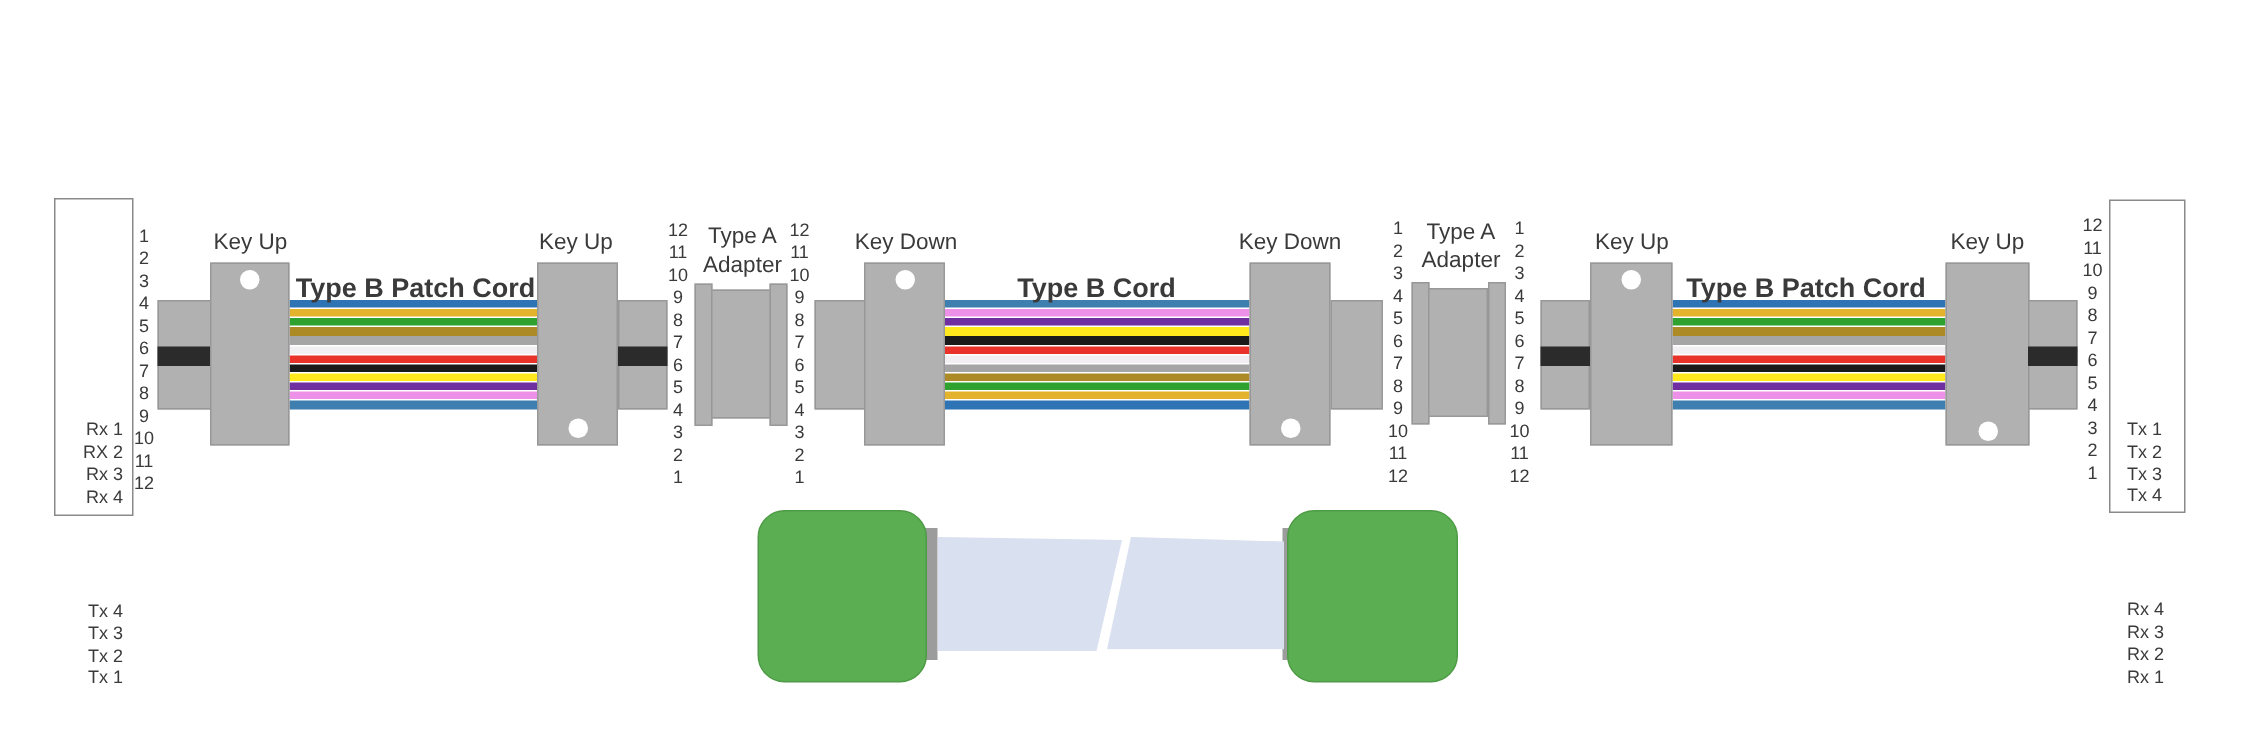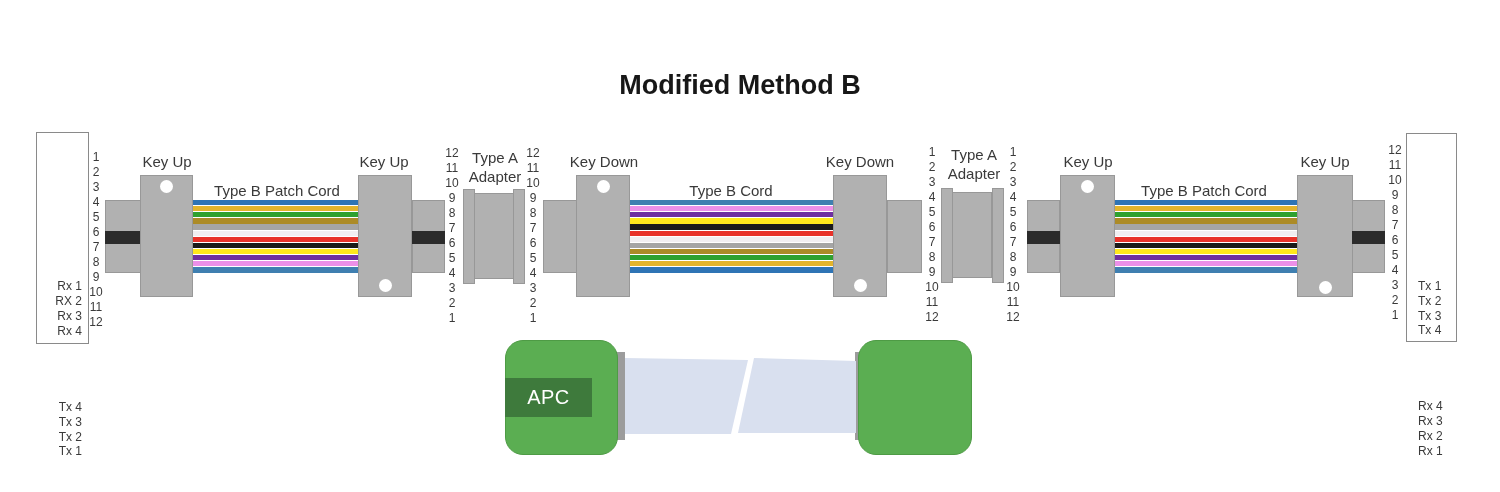--- a/index.html
+++ b/index.html
@@ -22,35 +22,34 @@
   .keystripe{position:absolute;left:-1px;right:-1px;height:13px;background:var(--key_stripe);}
   .clabel{position:absolute;transform:translateX(-50%);font-size:15px;white-space:nowrap;}
   
   .aflange{position:absolute;background:var(--connector_gray);border:1px solid #989898;box-sizing:border-box;}
   .abody{position:absolute;background:var(--connector_gray);border:1px solid #989898;box-sizing:border-box;}
   .alabel{position:absolute;transform:translateX(-50%);font-size:15px;line-height:19px;
           text-align:center;white-space:nowrap;}
   
   .ribbon{position:absolute;height:73px;}
   .stripe{position:absolute;left:0;right:0;height:5.2px;}
-  .rlabel{position:absolute;transform:translateX(-50%);font-size:15px;white-space:nowrap;}
+  .rlabel{position:absolute;transform:translateX(-50%);font-size:18px;white-space:nowrap;font-weight:bold;}
   
   .apc-sq{position:absolute;background:var(--apc_green);border:1px solid #4e9b45;border-radius:18px;box-sizing:border-box;}
   .apc-band{position:absolute;background:var(--apc_dark_green);}
   .apc-text{position:absolute;left:0;right:0;top:50%;transform:translateY(-52%);
             text-align:center;color:#fff;font-size:20px;letter-spacing:0.5px;}
   .gbar{position:absolute;background:#9c9c9c;}
   .sleeve{position:absolute;background:var(--cable_sleeve);}
 </style>
 </head>
 <body>
 
 <div class="stage" style="--connector_gray: #B1B1B1; --key_stripe: #2B2B2B; --apc_green: #5BAE52; --apc_dark_green: #3E7A3C; --cable_sleeve: #D9E0EF;">
 
-  <div class="title">Modified Method B</div>
 
   <div class="tbox" style="left:36px;top:132px;width:51px;height:210px;">
     <span class="tlabel ra" style="top:146px;right:6px;left:0;">Rx 1</span>
     <span class="tlabel ra" style="top:161px;right:6px;left:0;">RX 2</span>
     <span class="tlabel ra" style="top:176px;right:6px;left:0;">Rx 3</span>
     <span class="tlabel ra" style="top:191px;right:6px;left:0;">Rx 4</span>
     <span class="tlabel ra" style="top:267px;right:6px;left:0;">Tx 4</span>
     <span class="tlabel ra" style="top:282px;right:6px;left:0;">Tx 3</span>
     <span class="tlabel ra" style="top:297px;right:6px;left:0;">Tx 2</span>
     <span class="tlabel ra" style="top:311px;right:6px;left:0;">Tx 1</span>
@@ -258,18 +257,15 @@
     <span class="tlabel la" style="top:310px;">Rx 1</span>
   </div>
 
   <div class="gbar" style="left:615px;top:352px;width:10px;height:88px;"></div>
   <div class="gbar" style="left:855px;top:352px;width:10px;height:88px;"></div>
   <div class="sleeve" style="left:625px;top:358px;width:123px;height:76px;
        clip-path:polygon(0 0,100% 2px,calc(100% - 17px) 100%,0 100%);"></div>
   <div class="sleeve" style="left:738px;top:358px;width:118px;height:75px;
        clip-path:polygon(16px 0,100% 3px,100% 100%,0 100%);"></div>
   <div class="apc-sq" style="left:505px;top:340px;width:113px;height:115px;"></div>
-  <div class="apc-band" style="left:505px;top:378px;width:87px;height:39px;">
-    <div class="apc-text">APC</div>
-  </div>
   <div class="apc-sq" style="left:858px;top:340px;width:114px;height:115px;"></div>
 
 </div>
 
 </body></html>

